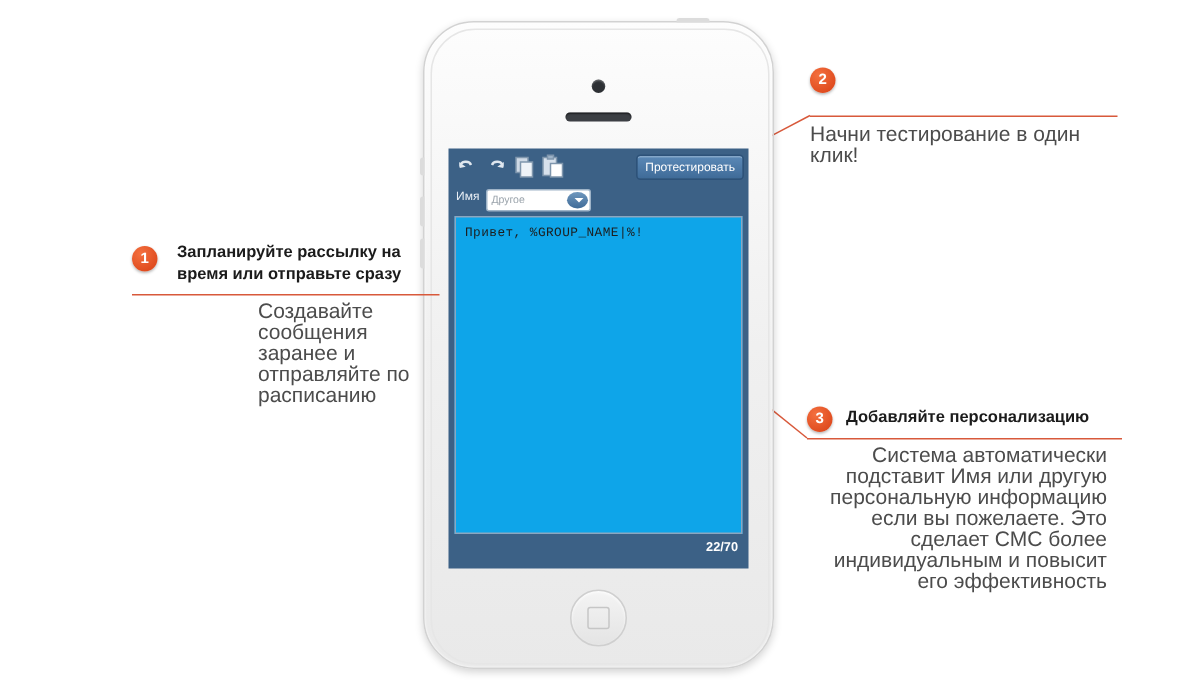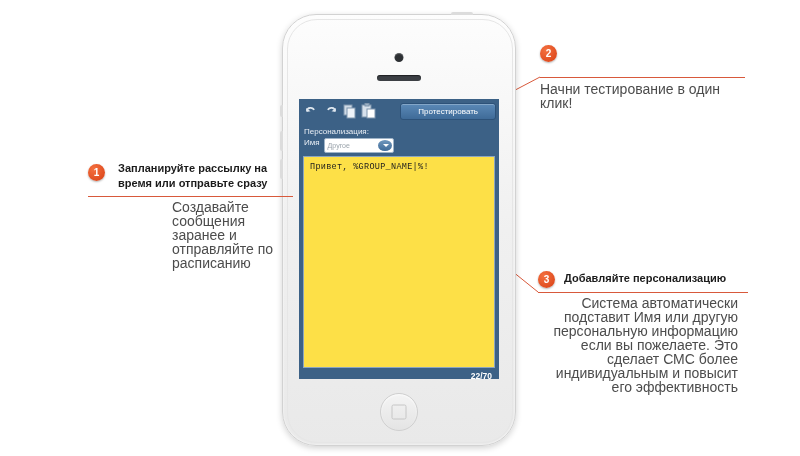--- a/index.html
+++ b/index.html
@@ -135,21 +135,21 @@
   .test-btn {
     position: absolute;
     right: 3px;
     top: 4px;
     background: linear-gradient(180deg,#5b89b7,#3f6b98);
     border: 1px solid #2d5279;
     border-radius: 3px;
     color: #ffffff;
     font-size: 8px;
     line-height: 13px;
-    padding: 1px 17px;
+    padding: 1px 5px;
     white-space: nowrap;
     box-shadow: inset 0 1px 0 rgba(255,255,255,0.25);
   }
 
   .pers-row {
     padding: 1px 5px 0 5px;
     color: #e8eef5;
     font-size: 8px;
     line-height: 11px;
   }
@@ -194,21 +194,21 @@
     content: "";
     border-left: 3px solid transparent;
     border-right: 3px solid transparent;
     border-top: 3px solid #fff;
     display: block;
   }
 
   .msg-area {
     margin: 0 4px;
     height: 212px;
-    background: #fde047;
+    background: #0ea5e9;
     border: 1px solid #8ca6bf;
     box-sizing: border-box;
     padding: 5px 6px;
     font-family: "Liberation Mono", monospace;
     font-size: 8.5px;
     color: #1d1d1d;
     letter-spacing: 0.3px;
   }
 
   .counter {
@@ -321,21 +321,20 @@
         <div class="tool-icon">
           <svg width="17" height="18" viewBox="0 0 17 18">
             <rect x="2" y="3" width="9" height="12" fill="#d7e1ec" stroke="#7f96ad"></rect>
             <rect x="5" y="1.5" width="4" height="2.5" fill="#9db2c7" stroke="#7f96ad"></rect>
             <rect x="7" y="7" width="8" height="9" fill="#ffffff" stroke="#7f96ad"></rect>
           </svg>
         </div>
         <div class="test-btn">Протестировать</div>
       </div>
 
-      <div class="pers-row">Персонализация:</div>
 
       <div class="pers-field">
         <span class="pers-label">Имя</span>
         <div class="pers-select">
           <span>Другое</span>
           <span class="pers-caret"></span>
         </div>
       </div>
 
       <div class="msg-area">Привет, %GROUP_NAME|%!</div>

